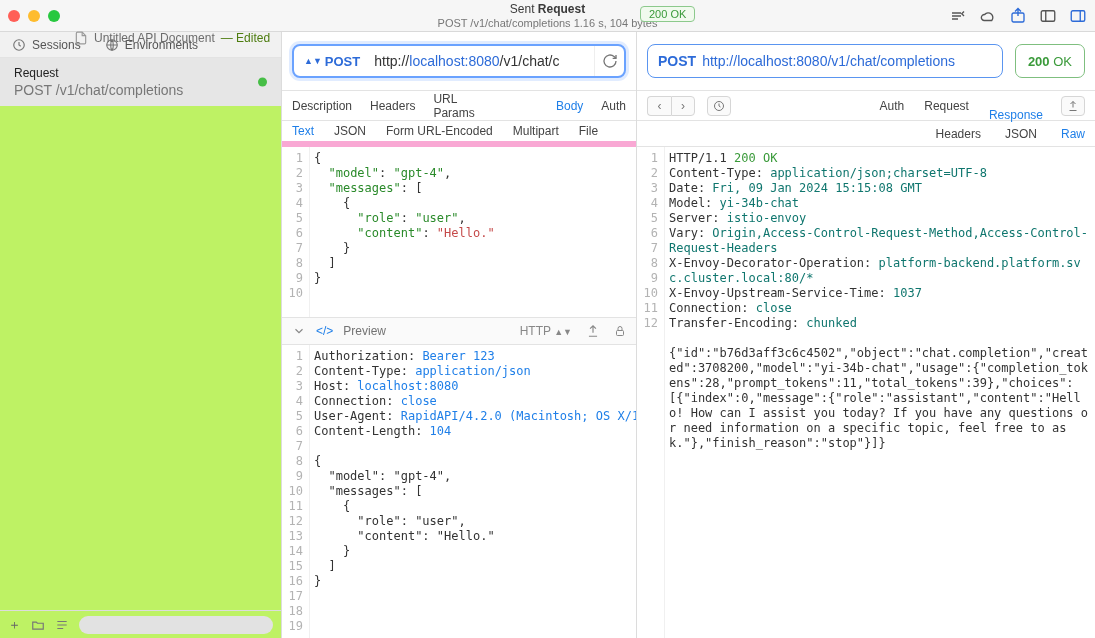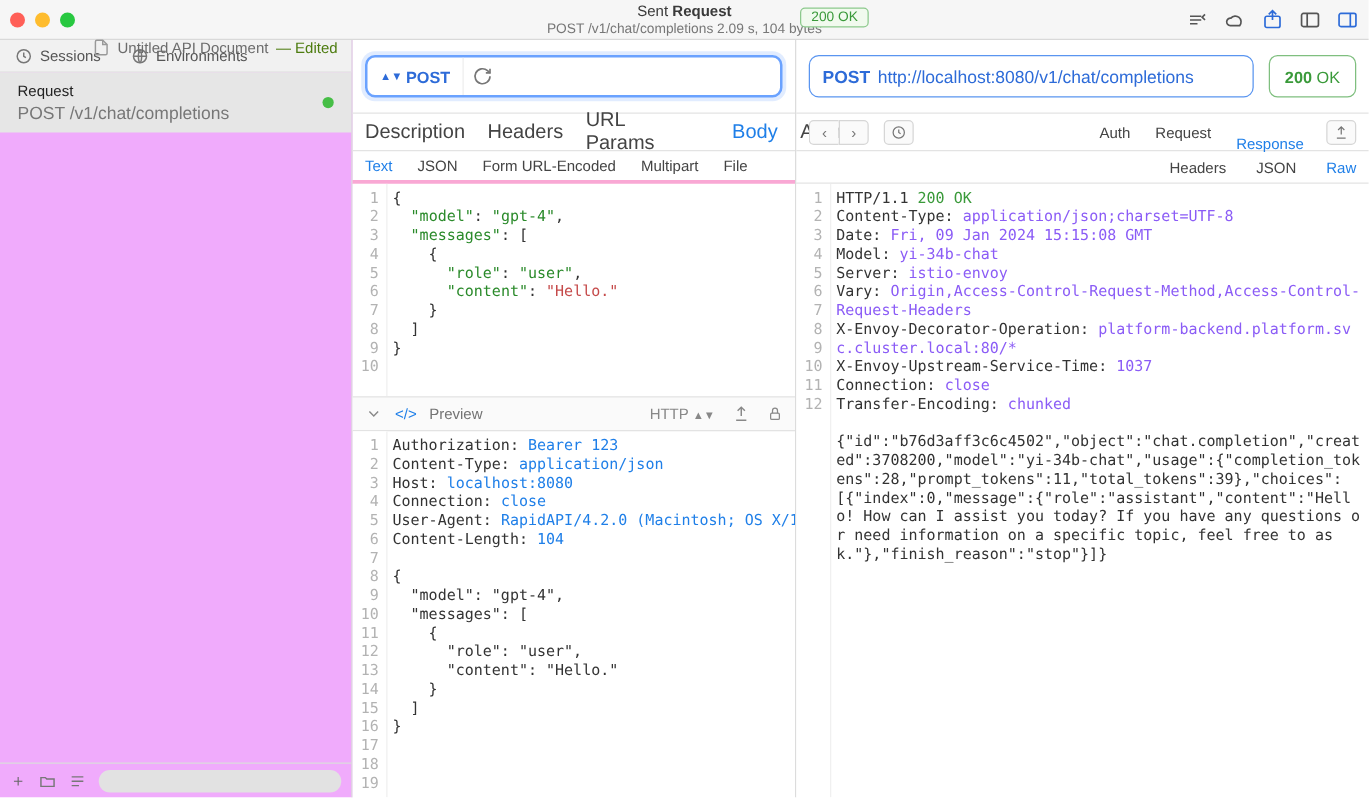--- a/index.html
+++ b/index.html
@@ -11,40 +11,40 @@
 .tl.grn { background: #28c840; }
 .titlebar .doc { margin-left: 14px; display: flex; align-items: center; gap: 6px; color: #6c6c6c; font-size: 12px; margin-top: 44px; }
 .titlebar .center { position: absolute; left: 50%; transform: translateX(-50%); text-align: center; font-size: 11px; color: #777; line-height: 14px; }
 .titlebar .center .t1 { font-size: 12px; color: #3a3a3a; }
 .titlebar .status-pill { position: absolute; left: 640px; top: 6px; border: 1px solid #8cc98c; color: #3a9a3a; background: #f1faee; font-size: 11px; padding: 1px 8px; border-radius: 4px; }
 .titlebar .right-icons { position: absolute; right: 8px; display: flex; gap: 12px; align-items: center; color: #555; }
 .titlebar .right-icons svg, .titlebar .right-icons .glyph { width: 18px; height: 18px; }
 .subbar { height: 26px; background: #fafafa; border-bottom: 1px solid #e3e3e3; display: flex; align-items: center; padding: 0 12px; gap: 24px; color: #555; font-size: 12px; }
 .subbar .item { display: flex; align-items: center; gap: 6px; cursor: pointer; }
 .body-row { display: flex; height: calc(100% - 32px); }
-.sidebar { width: 282px; background: #f0abfc; border-right: 1px solid #dcdcdc; display: flex; flex-direction: column; }
+.sidebar { width: 282px; background: #bef264; border-right: 1px solid #dcdcdc; display: flex; flex-direction: column; }
 .sidebar .subbar { background: #f1f1f1; }
 .req-item { padding: 8px 14px; background: #e6e6e6; position: relative; cursor: pointer; }
 .req-item .name { font-size: 12px; color: #222; }
 .req-item .sub { font-size: 14px; color: #777; margin-top: 2px; }
 .req-item .dot { position: absolute; right: 14px; top: 50%; transform: translateY(-50%); width: 9px; height: 9px; border-radius: 50%; background: #46be46; }
 .sidebar-foot { margin-top: auto; height: 28px; border-top: 1px solid #dcdcdc; display: flex; align-items: center; padding: 0 8px; gap: 10px; color: #666; }
 .sidebar-foot .search { flex: 1; height: 18px; border: none; border-radius: 10px; background: #e2e2e2; padding: 0 8px; font-size: 11px; }
 .main { width: 355px; border-right: 1px solid #dcdcdc; display: flex; flex-direction: column; }
 .urlbar { padding: 12px 10px; border-bottom: 1px solid #e3e3e3; }
 .urlbox { display: flex; align-items: center; height: 34px; border: 2px solid #6aa2ff; border-radius: 8px; background: #fff; box-shadow: 0 0 0 3px rgba(106,162,255,0.2); overflow: hidden; }
 .urlbox .method { padding: 0 10px; font-weight: 700; color: #2d6bd8; font-size: 13px; display:flex; align-items:center; gap:3px;}
 .urlbox .tri { font-size: 9px; color:#2d6bd8;}
 .urlbox .url { flex:1; padding: 0 4px; font-size: 14px; white-space: nowrap; overflow: hidden; }
 .urlbox .url .host { color: #2d6bd8; }
 .urlbox .go { width: 30px; height: 100%; display: flex; align-items: center; justify-content: center; color:#777; border-left: 1px solid #eee;}
-.tabs { display: flex; align-items: center; gap: 18px; padding: 0 10px; height: 30px; border-bottom: 1px solid #e3e3e3; font-size: 16px; color: #444; }
+.tabs { display: flex; align-items: center; gap: 18px; padding: 0 10px; height: 30px; border-bottom: 1px solid #e3e3e3; font-size: 12px; color: #444; justify-content: flex-end; }
 .tabs .tab { cursor:pointer; }
 .tabs .tab.active { color: #1f7fe8; padding-left: 44px; }
-.subtabs { display:flex; align-items:center; gap:20px; height:26px; padding:0 10px; border-bottom:3px solid #f9a8d4; font-size:12px; color:#444; }
+.subtabs { display:flex; align-items:center; gap:20px; height:26px; padding:0 10px; border-bottom:6px solid #f9a8d4; font-size:12px; color:#444; }
 .subtabs .tab.active { color:#1f7fe8; }
 .editor { flex:1; display:flex; font-family: Menlo, Consolas, monospace; font-size:12px; overflow:hidden; }
 .gutter { width: 28px; text-align: right; padding: 4px 6px 4px 0; color:#b3b3b3; background:#fff; border-right:1px solid #f0f0f0; line-height:15px; white-space:pre; }
 .code { flex:1; padding:4px 4px; line-height:15px; white-space:pre; overflow:hidden; }
 .code .s { color:#2a8a2a; }
 .code .k { color:#1f7fe8; }
 .code .v { color:#c54a4a; }
 .split { height:28px; border-top:1px solid #e3e3e3; border-bottom:1px solid #e3e3e3; display:flex; align-items:center; justify-content:space-between; padding:0 10px; font-size:12px; color:#555; background:#fafafa; }
 .split .left { display:flex; align-items:center; gap:10px; }
 .split .preview { color:#737373; cursor:pointer; }
@@ -64,40 +64,40 @@
 .resp-tabs .tab { margin:0 10px; cursor:pointer;}
 .resp-tabs .tab.active { color:#1f7fe8;margin-top:19px; }
 .resp-tabs .share { width:24px; height:20px; border:1px solid #d6d6d6; border-radius:4px; display:flex; align-items:center; justify-content:center; color:#777; background:#fafafa; margin-left:8px; cursor:pointer;}
 .resp-subtabs { display:flex; align-items:center; height:26px; border-bottom:1px solid #e3e3e3; padding:0 10px; font-size:12px; color:#444; justify-content:flex-end; gap:24px;}
 .resp-subtabs .tab { cursor:pointer;}
 .resp-subtabs .tab.active { color:#1f7fe8; }
 .resp-subtabs .spacer { flex:1; }
 .resp-editor { flex:1; display:flex; font-family: Menlo, Consolas, monospace; font-size:12px; overflow:hidden; }
 .resp-editor .code { white-space:pre-wrap; word-break:break-all; }
 .hl-ok { color:#3a9a3a; }
-.hl-b { color:#8b5cf6; }
+.hl-b { color:#0f766e; }
 </style>
 </head>
 <body>
 
 <div class="titlebar">
   <div class="tl red"></div>
   <div class="tl yel"></div>
   <div class="tl grn"></div>
   <div class="doc">
     <svg width="14" height="14" viewBox="0 0 24 24" fill="none" stroke="#999" stroke-width="2">
         <path d="M14 2H6a2 2 0 0 0-2 2v16a2 2 0 0 0 2 2h12a2 2 0 0 0 2-2V8z"></path>
         <path d="M14 2v6h6"></path>
       </svg>
     <span>Untitled API Document</span>
     <span style="color:#4d7c0f">— Edited</span>
   </div>
   <div class="center">
     <div class="t1"><span>Sent </span><b>Request</b></div>
-    <div>POST /v1/chat/completions 2.09 s, 104 bytes</div>
+    <div>POST /v1/chat/completions 1.16 s, 104 bytes</div>
   </div>
   <div class="status-pill">200 OK</div>
   <div class="right-icons">
     <svg viewBox="0 0 24 24" fill="none" stroke="#555" stroke-width="1.8">
         <path d="M4 8h12M4 12h12M4 16h8M20 6l-3 3 3 3"></path>
       </svg>
     <svg viewBox="0 0 24 24" fill="none" stroke="#555" stroke-width="1.8">
         <path d="M17 18H7a4 4 0 1 1 .6-7.97A5 5 0 1 1 17 18z"></path>
       </svg>
     <svg viewBox="0 0 24 24" fill="none" stroke="#2d6bd8" stroke-width="1.8">
@@ -151,20 +151,21 @@
     </div>
   </div>
 
   <div class="main">
     <div class="urlbar">
       <div class="urlbox">
         <div class="method">
             <span class="tri">▲▼</span>
             <span>POST</span>
           </div>
+        <div class="url"><span>http://</span><span class="host">localhost:8080</span><span>/v1/chat/c</span></div>
         <div class="go">
           <svg width="16" height="16" viewBox="0 0 24 24" fill="none" stroke="#777" stroke-width="2">
               <path d="M21 12a9 9 0 1 1-3-6.7L21 8"></path>
               <path d="M21 3v5h-5"></path>
             </svg>
         </div>
       </div>
     </div>
     <div class="tabs">
       <span class="tab">Description</span>

